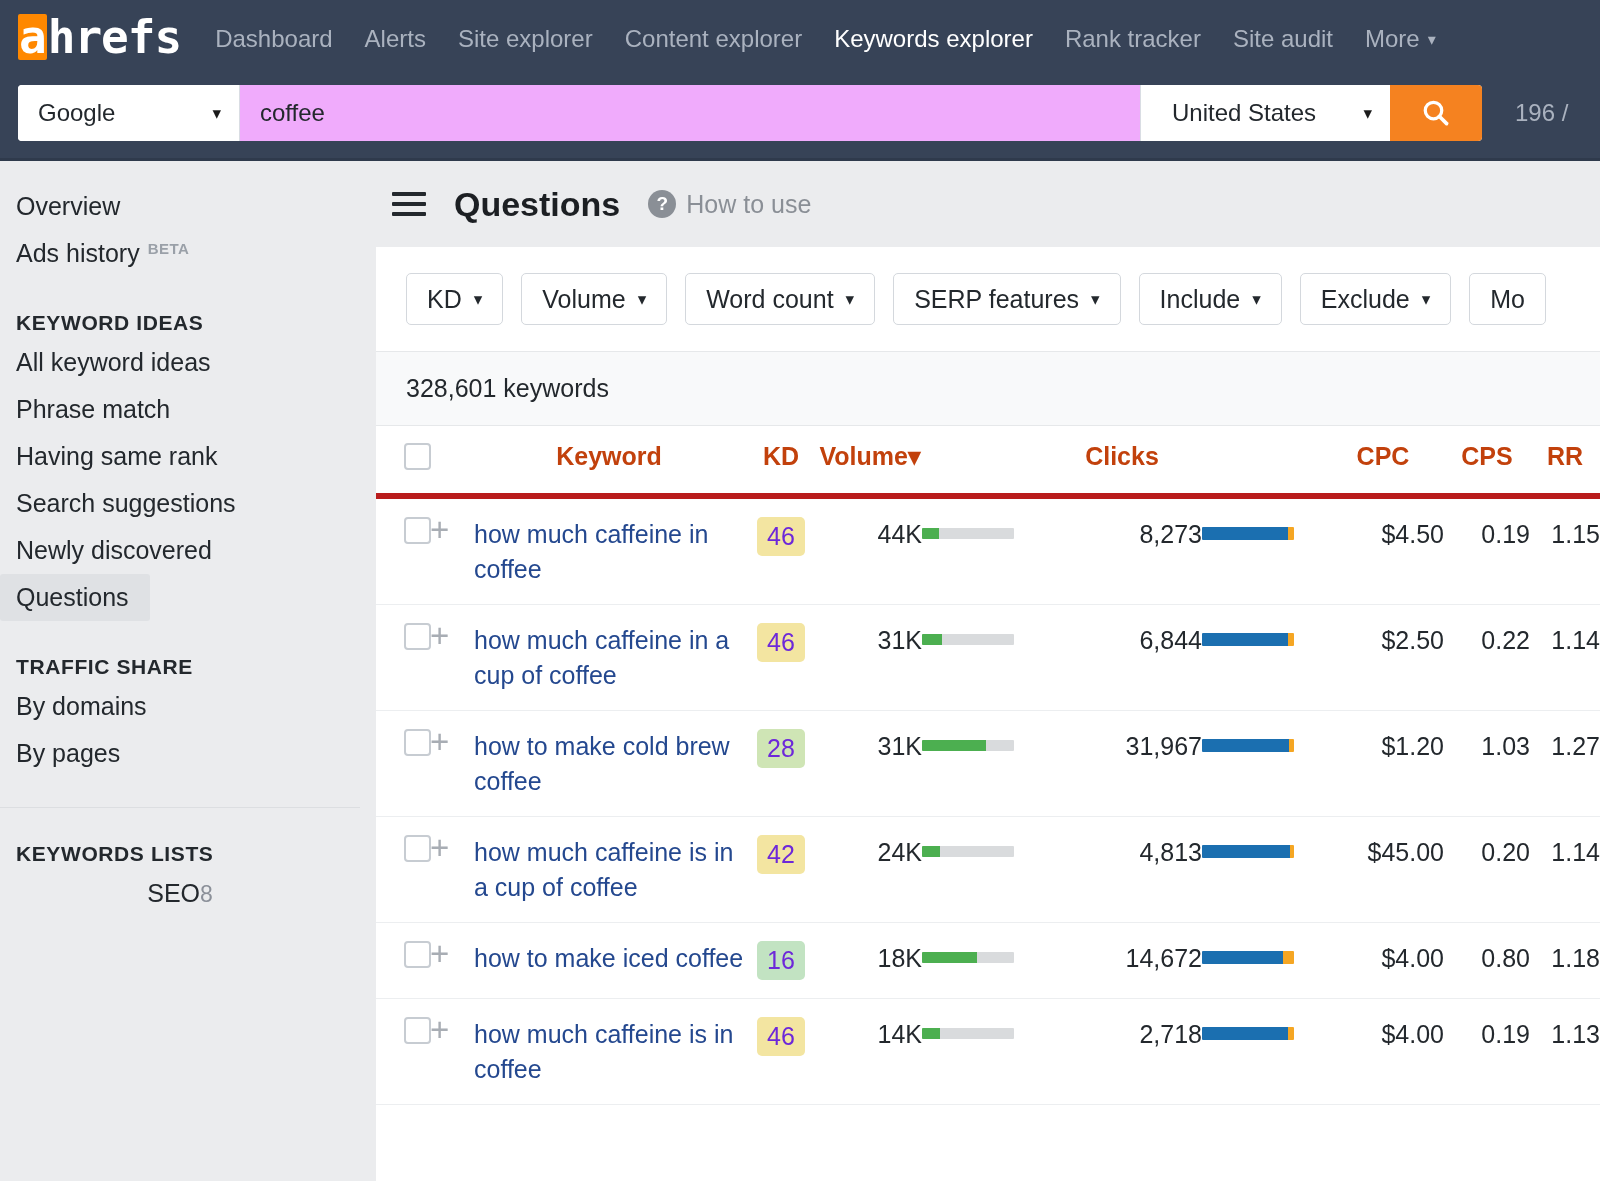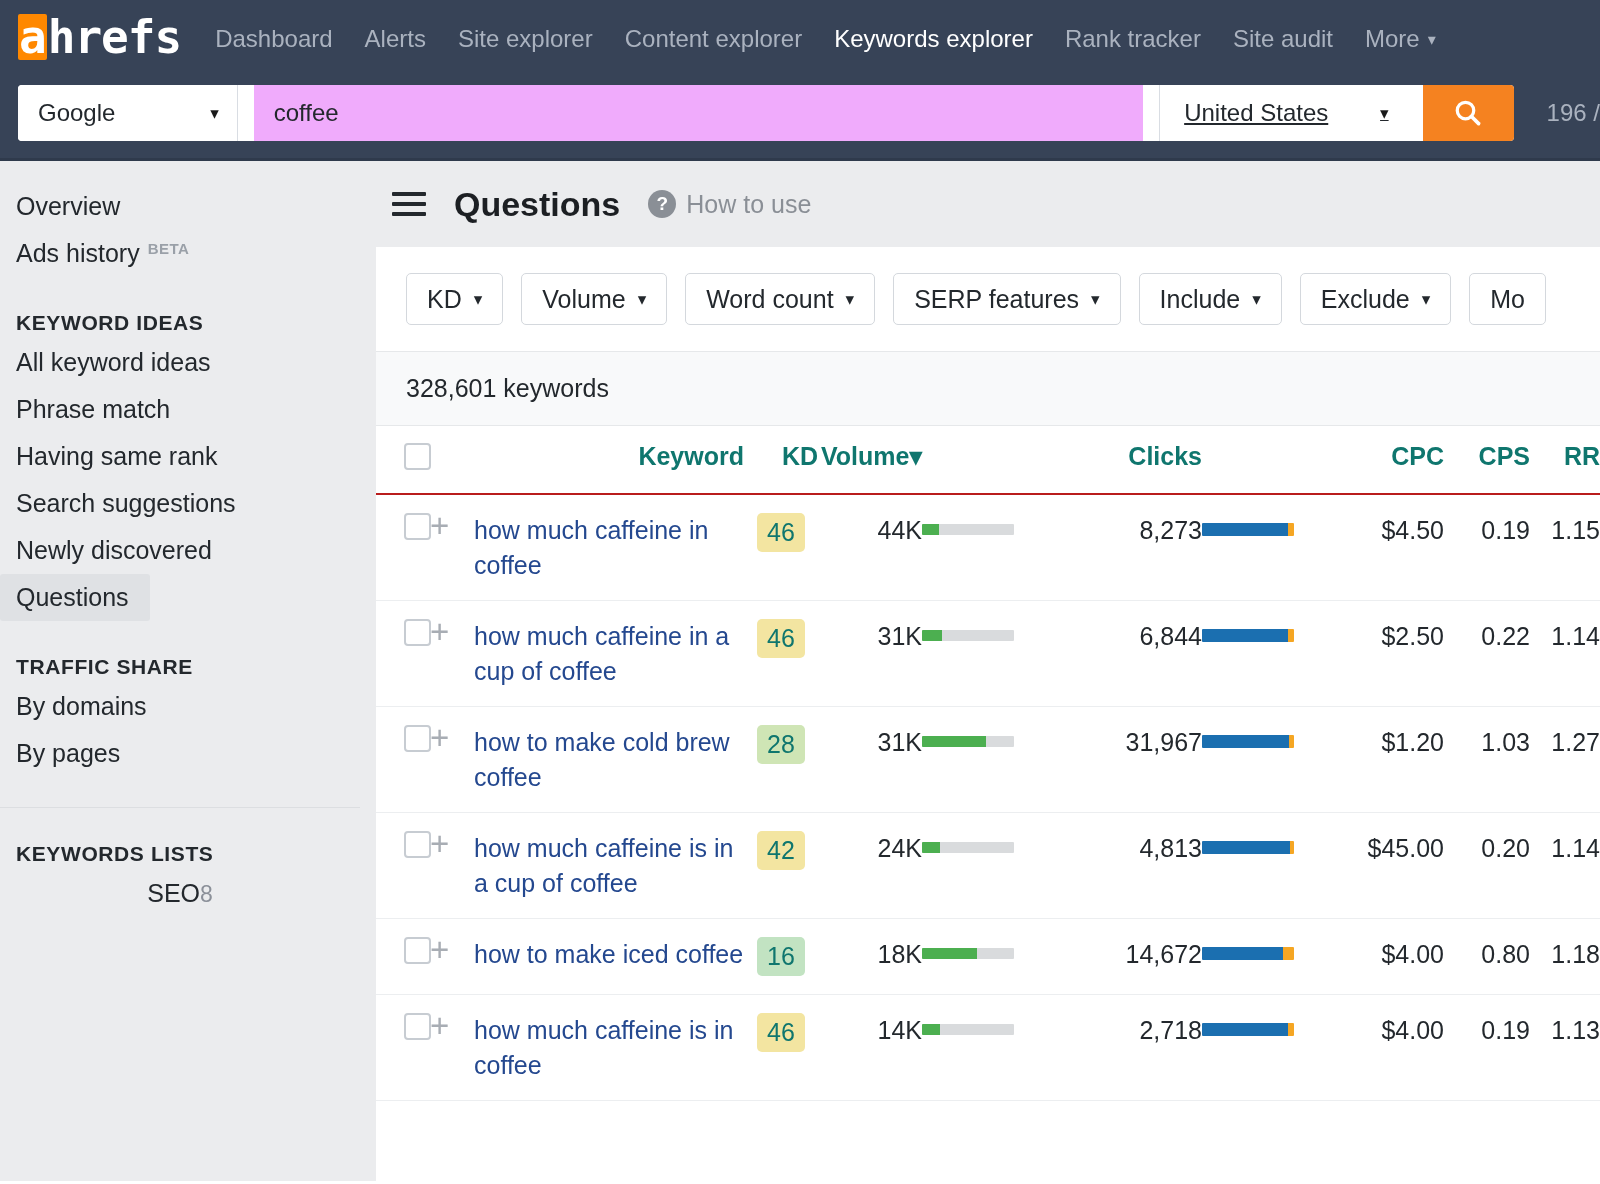--- a/index.html
+++ b/index.html
@@ -68,21 +68,20 @@
     align-items:center;
     padding-left:18px;
     height:70px;
   }
   .search-wrap {
     display:flex;
     height:56px;
     border-radius:4px;
     overflow:hidden;
     background:#fff;
-    gap:16px;
   }
   .engine-select {
     width:222px;
     display:flex;
     align-items:center;
     justify-content:space-between;
     padding:0 18px 0 20px;
     font-size:24px;
     color:#23282d;
     background:#fff;
@@ -98,27 +97,26 @@
     padding:0 20px;
     font-family:"Liberation Sans", sans-serif;
     color:#23282d;
     background:#f0abfc;
   }
   .country-select {
     width:250px;
     display:flex;
     align-items:center;
     justify-content:space-between;
-    padding:0 18px 0 24px;
+    padding:0 18px 0 31px;
     font-size:24px;
     color:#23282d;
     background:#fff;
     border-left:1px solid #d9dde3;
     cursor:pointer;
-    text-decoration:underline;
   }
   .country-select .caret { font-size:17px; color:#1a1a1a; }
   .search-btn {
     width:92px;
     background:#f58220;
     border:none;
     display:flex;
     align-items:center;
     justify-content:center;
     cursor:pointer;
@@ -247,25 +245,25 @@
     font-size:25px;
     color:#23282d;
     border-bottom:1px solid #e6e8ea;
   }
 
   
   table.kw { width:100%; border-collapse:collapse; table-layout:fixed; }
   table.kw th {
     font-size:25px;
     font-weight:bold;
-    color:#0f766e;
+    color:#c2410c;
     padding:14px 0 20px 0;
-    text-align:right;
+    text-align:center;
     vertical-align:middle;
-    border-bottom:2px solid #b91c1c;
+    border-bottom:6px solid #b91c1c;
   }
   table.kw td {
     font-size:25px;
     color:#23282d;
     padding:18px 0;
     vertical-align:top;
     border-bottom:1px solid #eceef0;
   }
   .c-check { width:54px; padding-left:28px !important; }
   .c-plus  { width:44px; }
@@ -303,21 +301,21 @@
     display:block;
     line-height:1.38;
   }
   .kd-badge {
     display:inline-block;
     min-width:48px;
     padding:5px 0;
     border-radius:5px;
     font-size:25px;
     text-align:center;
-    color:#0f766e;
+    color:#6d28d9;
   }
   .bar-track {
     width:92px; height:11px;
     background:#d9dbdd;
     border-radius:1px;
     position:relative;
     overflow:hidden;
     margin-top:11px;
   }
   .bar-fill { height:100%; background:#4caf50; }

